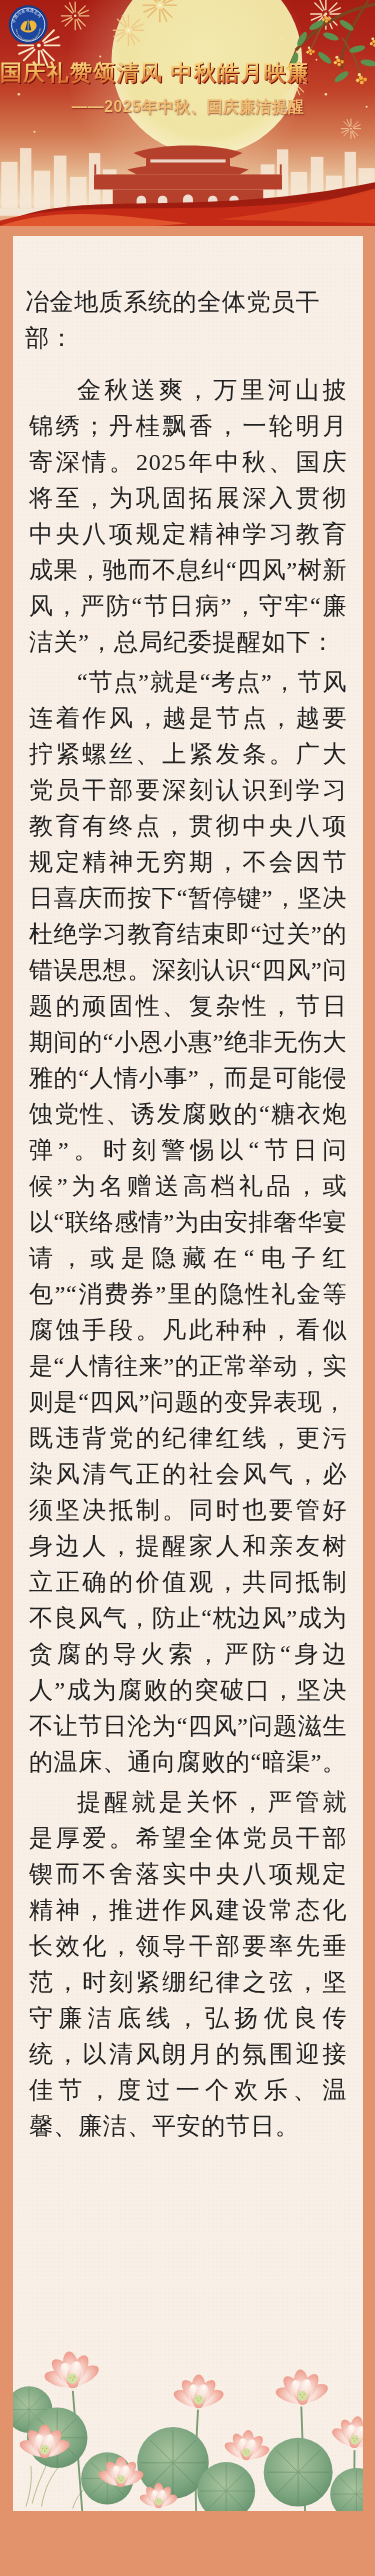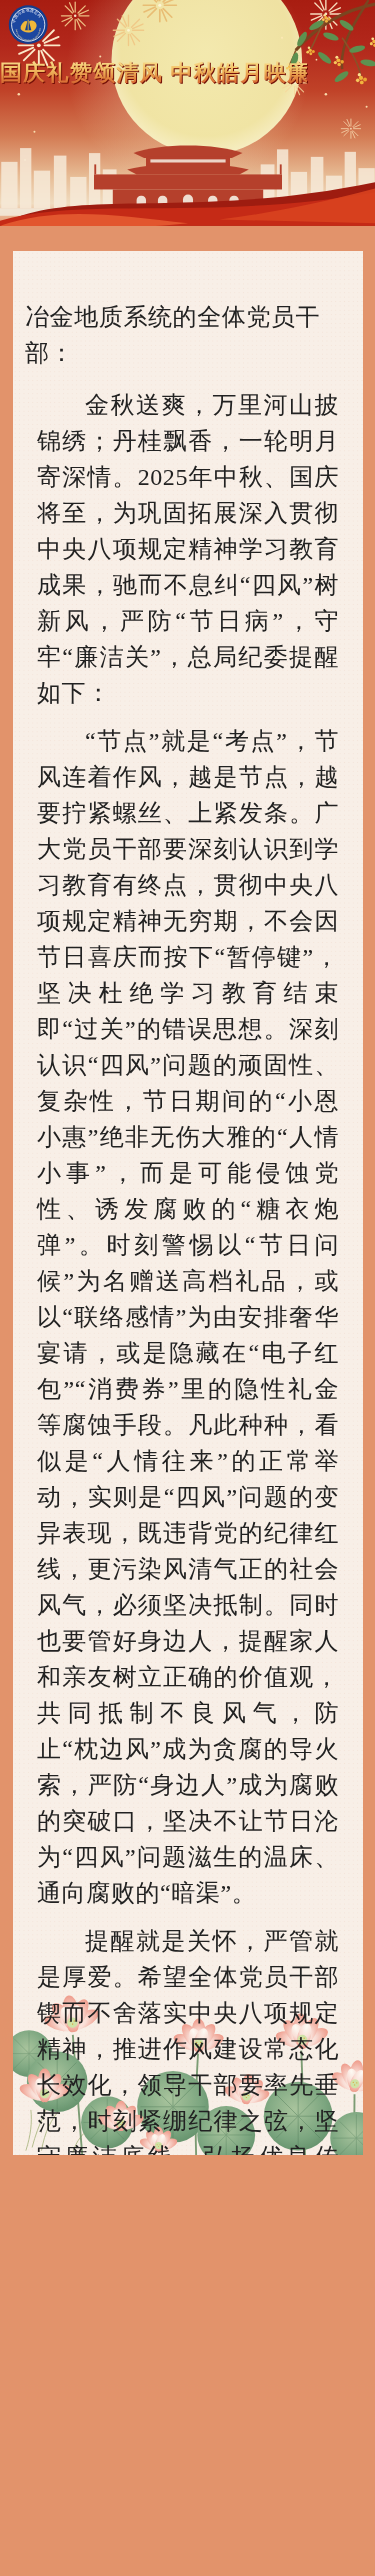--- a/index.html
+++ b/index.html
@@ -24,33 +24,33 @@
     -webkit-text-fill-color:transparent;color:#f2c063;
     filter:drop-shadow(1.3px 1.9px 0 #731007);
   }
   .poster-subtitle{
     position:absolute;top:97px;left:0;width:376px;text-align:center;
     font-size:15.7px;font-weight:bold;letter-spacing:0.6px;color:#f0bd72;
     text-shadow:0.6px 1.3px 1.3px rgba(110,18,8,.65);white-space:nowrap;
   }
   
   .card{
-    position:absolute;left:13px;top:251px;width:350px;height:1904px;
+    position:absolute;left:13px;top:236px;width:350px;height:2275px;
     background-color:#f8efe7;
     background-image:radial-gradient(rgba(223,168,138,.16) 0.6px, transparent 0.9px);
     background-size:4.4px 4.4px;
     overflow:hidden;
   }
   .letter{
     position:relative;z-index:1;padding:48px 12px 0 12px;
     font-family:"Liberation Serif","DejaVu Serif",serif;
     font-size:24px;line-height:36px;letter-spacing:0.6px;color:#222;
   }
   .salutation{margin:0 0 16.3px 0;}
-  .para{margin:12px;text-indent:2em;text-align:justify;}
+  .para{margin:4px;text-indent:2em;text-align:justify;}
   .lotus-wrap{position:absolute;left:0;bottom:0;width:350px;height:164px;z-index:0;}
 </style>
 </head>
 <body>
 
 <div class="page">
 
   <div class="header">
     <svg width="376" height="226" viewBox="0 0 600 360">
       <defs>
@@ -189,20 +189,21 @@
         <text font-size="3" fill="#ffe9a8">
           <textPath href="#arcBot" startOffset="2%">CHINA METALLURGICAL GEOLOGY BUREAU</textPath>
         </text>
         <path d="M33,42 C36,34 42,31 45,35 C50,30 56,33 58,38 C60,43 55,50 49,51 C43,53 36,50 33,46 Z" fill="#f0b83a"></path>
         <path d="M45,29 L40,48 L50,48 Z" fill="#15408f"></path>
         <line x1="45" y1="31" x2="45" y2="48" stroke="#f0b83a" stroke-width="1.4"></line>
       </g>
     </svg>
 
     <div class="poster-title">国庆礼赞颂清风 中秋皓月映廉洁</div>
+    <div class="poster-subtitle">——2025年中秋、国庆廉洁提醒</div>
   </div>
 
   <div class="card">
 
     <div class="lotus-wrap">
       <svg width="350" height="164" viewBox="0 0 558 262">
         <defs>
           <radialGradient id="pet" cx="50%" cy="88%" r="85%">
             <stop offset="0%" stop-color="#fdfaf3"></stop>
             <stop offset="55%" stop-color="#f9ded6"></stop>

